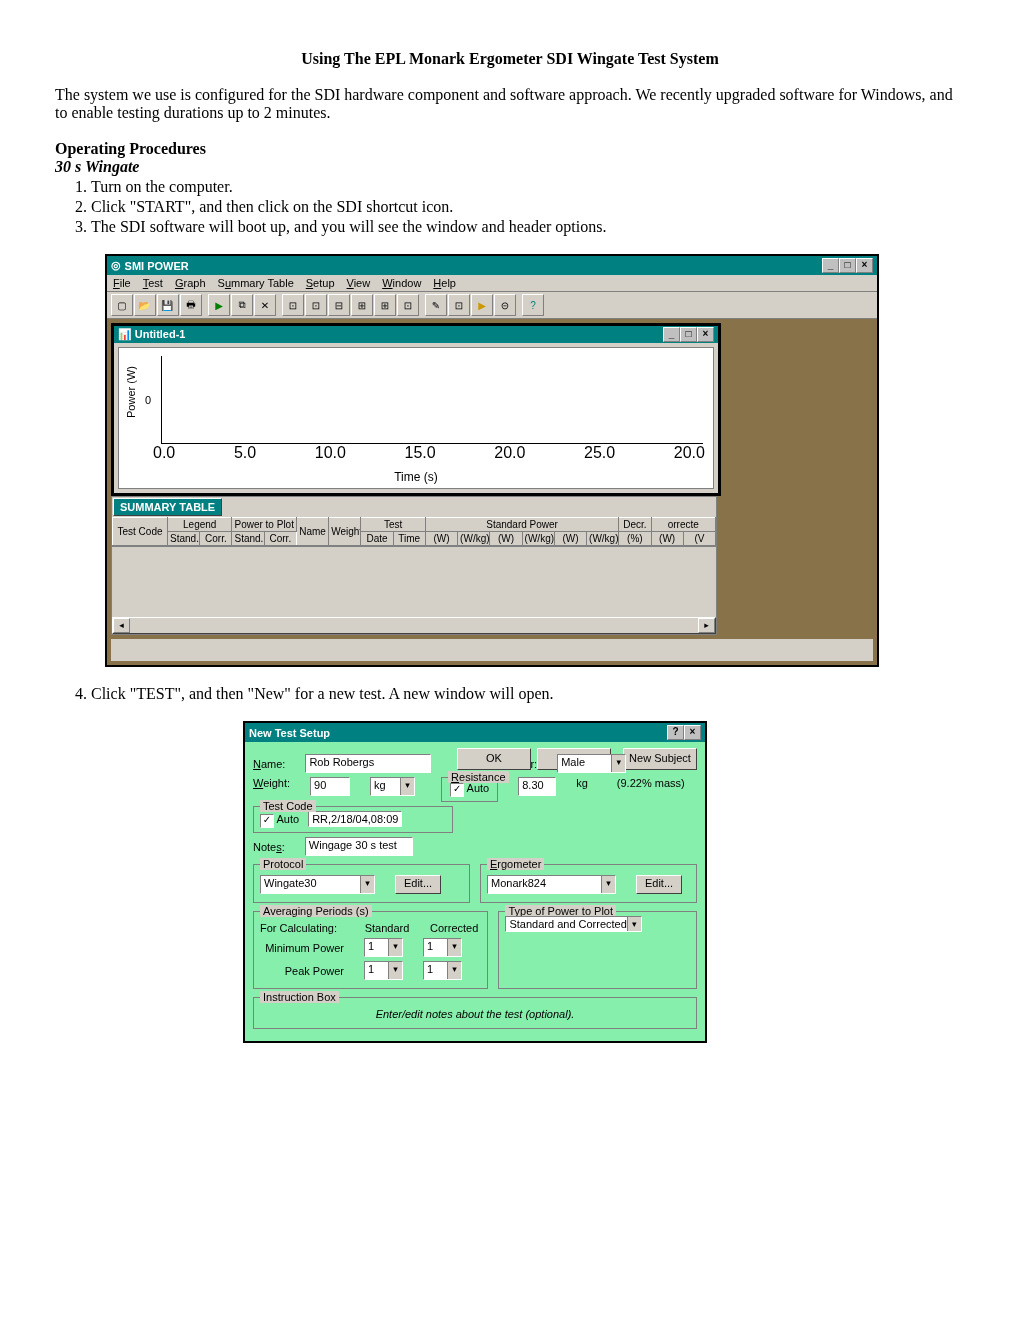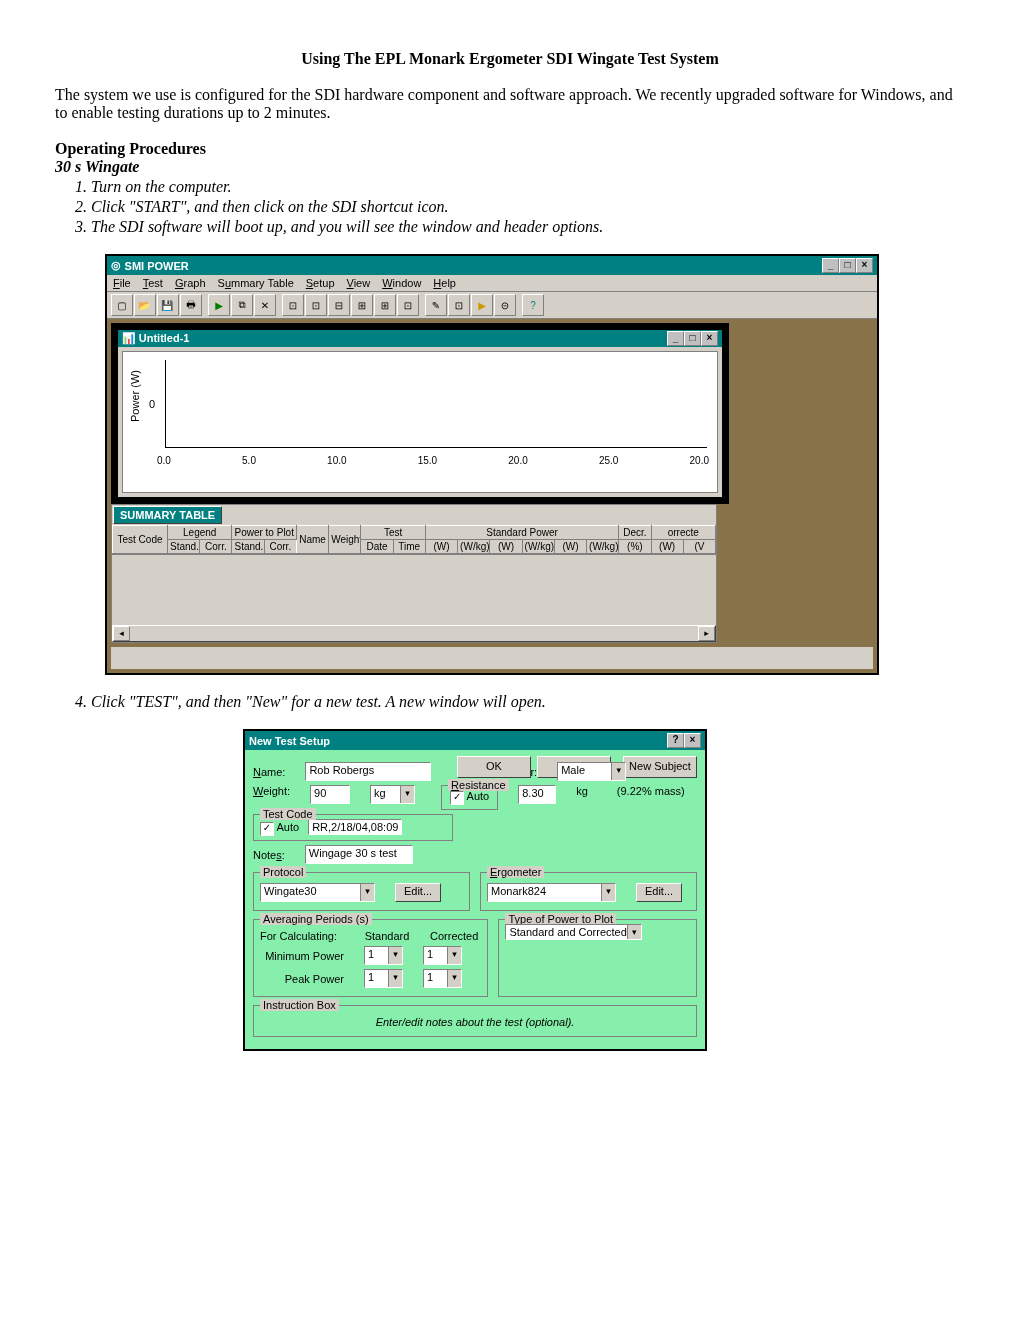--- a/index.html
+++ b/index.html
@@ -8,21 +8,21 @@
     padding: 50px 55px;
     width: 910px;
     font-size: 16px;
     color: #000;
     background: #fff;
   }
   .title { text-align: center; font-weight: bold; margin-bottom: 18px; }
   .para { margin-bottom: 18px; }
   .section-head { font-weight: bold; margin-top: 6px; }
   .subhead { font-weight: bold; font-style: italic; }
-  ol.steps { margin: 0 0 18px 36px; padding: 0; font-style: italic; }
+  ol.steps { margin: 0 0 18px 36px; padding: 0; }
   ol.steps li { margin: 2px 0; }
 
   
   .app1 {
     width: 770px;
     margin: 8px 0 18px 50px;
     border: 2px solid #000;
     font-family: "MS Sans Serif","Arial",sans-serif;
     font-size: 11px;
     background: #887249;
@@ -64,35 +64,35 @@
     width: 20px; height: 20px;
     background: #d4d0c8;
     border: 1px solid;
     border-color: #fff #808080 #808080 #fff;
     display:inline-flex; align-items:center; justify-content:center;
     font-size:10px; color:#000;
   }
   .tsep { width: 4px; border: none; background: transparent; }
   .app1-body { background:#887249; padding: 4px; }
   .childwin {
-    background:#d4d0c8; border:7px solid #000000; margin-bottom:0;
+    background:#d4d0c8; border:3px solid #000000; margin-bottom:0;
     width: 604px;
   }
   .childtitle {
     background:#008080; color:#fff; font-weight:bold;
     padding:1px 4px; display:flex; justify-content:space-between; align-items:center;
     font-size:11px;
   }
   .plot {
     background:#fff; margin:4px; height: 140px; position:relative;
     border: 1px solid #808080;
   }
   .ylabel { position:absolute; left:2px; top:50%; transform: translateY(-50%) rotate(-90deg); transform-origin:left center; font-size:11px; left: 12px;}
   .ytick { position:absolute; left:26px; top:46px; font-size:11px; }
-  .xticks { position:absolute; left:34px; right:8px; bottom:26px; display:flex; justify-content:space-between; font-size:10px; }
+  .xticks { position:absolute; left:34px; right:8px; bottom:26px; display:flex; justify-content:space-between; font-size:16px; }
   .xlabel { position:absolute; bottom:4px; left:0; right:0; text-align:center; font-size:12px; }
   .plotaxes { position:absolute; left:42px; top:8px; right:10px; bottom:44px; border-left:1px solid #000; border-bottom:1px solid #000; }
 
   .summary {
     background:#d4d0c8; border:1px solid #808080;
     width: 604px; font-size:10px;
   }
   .sumhead {
     background:#008080; color:#fff; font-weight:bold; padding:2px 6px;
     display:inline-block; font-size:11px;
@@ -239,20 +239,21 @@
         <div class="ytick">0</div>
         <div class="xticks">
           <span>0.0</span>
           <span>5.0</span>
           <span>10.0</span>
           <span>15.0</span>
           <span>20.0</span>
           <span>25.0</span>
           <span>20.0</span>
         </div>
+        <div class="xlabel">Time (s)</div>
       </div>
     </div>
 
     <div class="summary">
       <span class="sumhead">SUMMARY TABLE</span>
       <div class="sumgrid-wrap">
       <table class="sumgrid">
         <tbody>
               <tr>
           <th style="width:50px" rowspan="2">Test Code</th>

